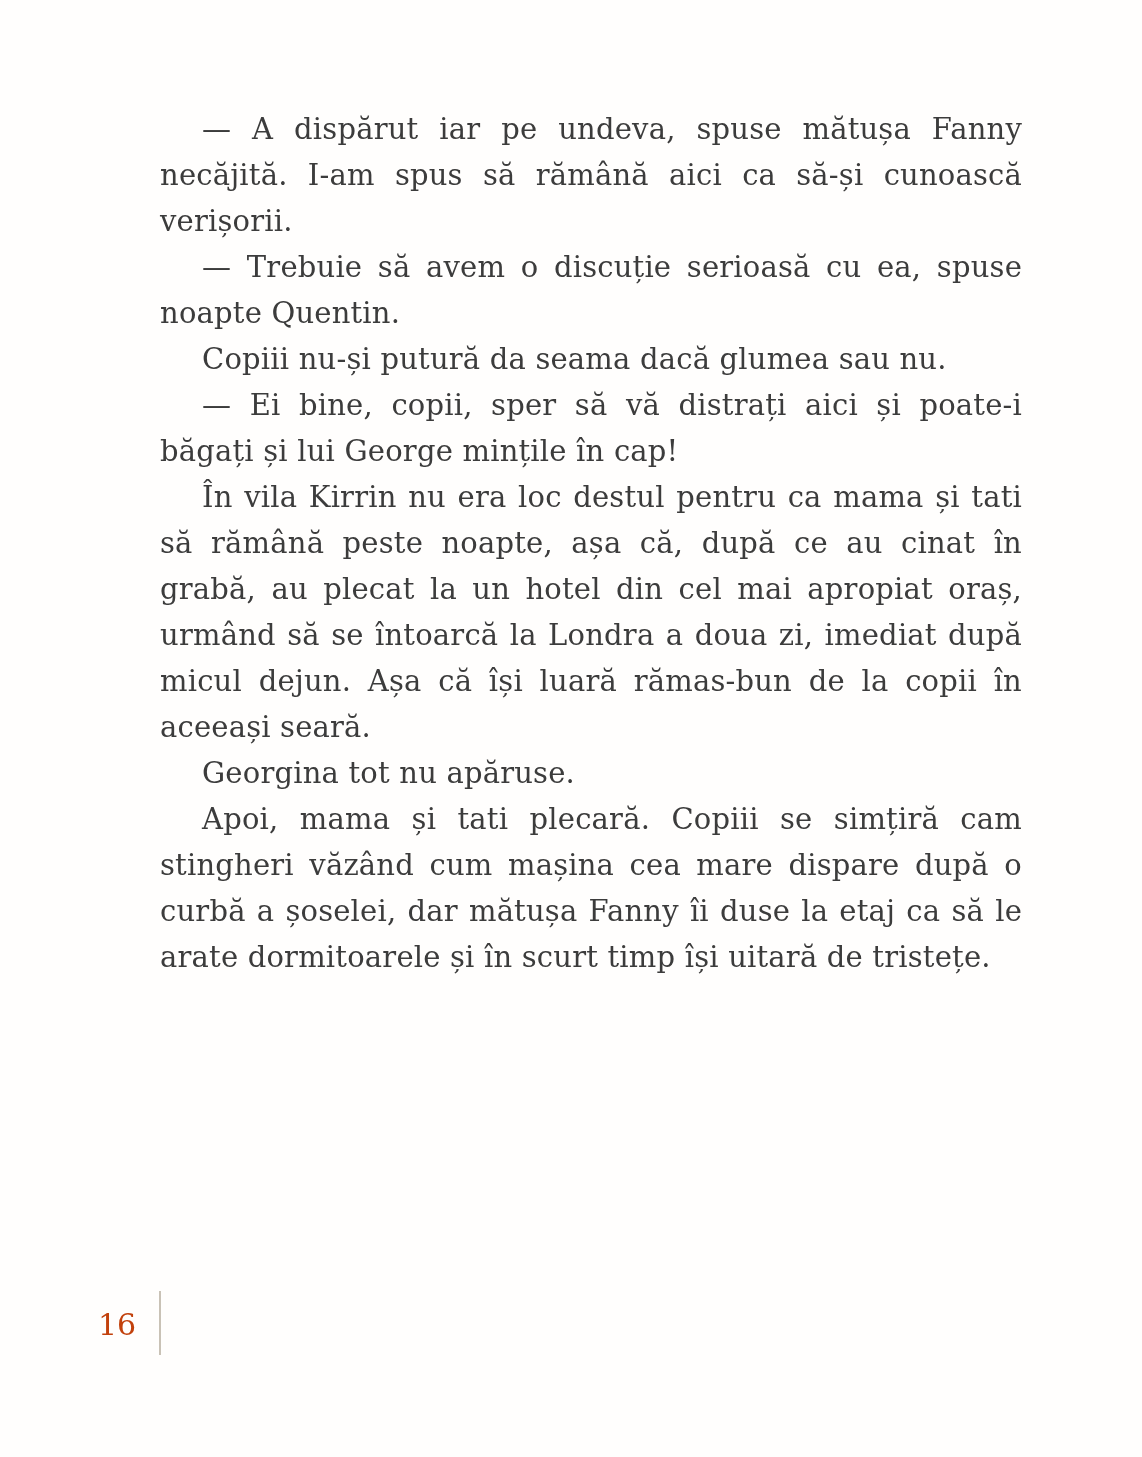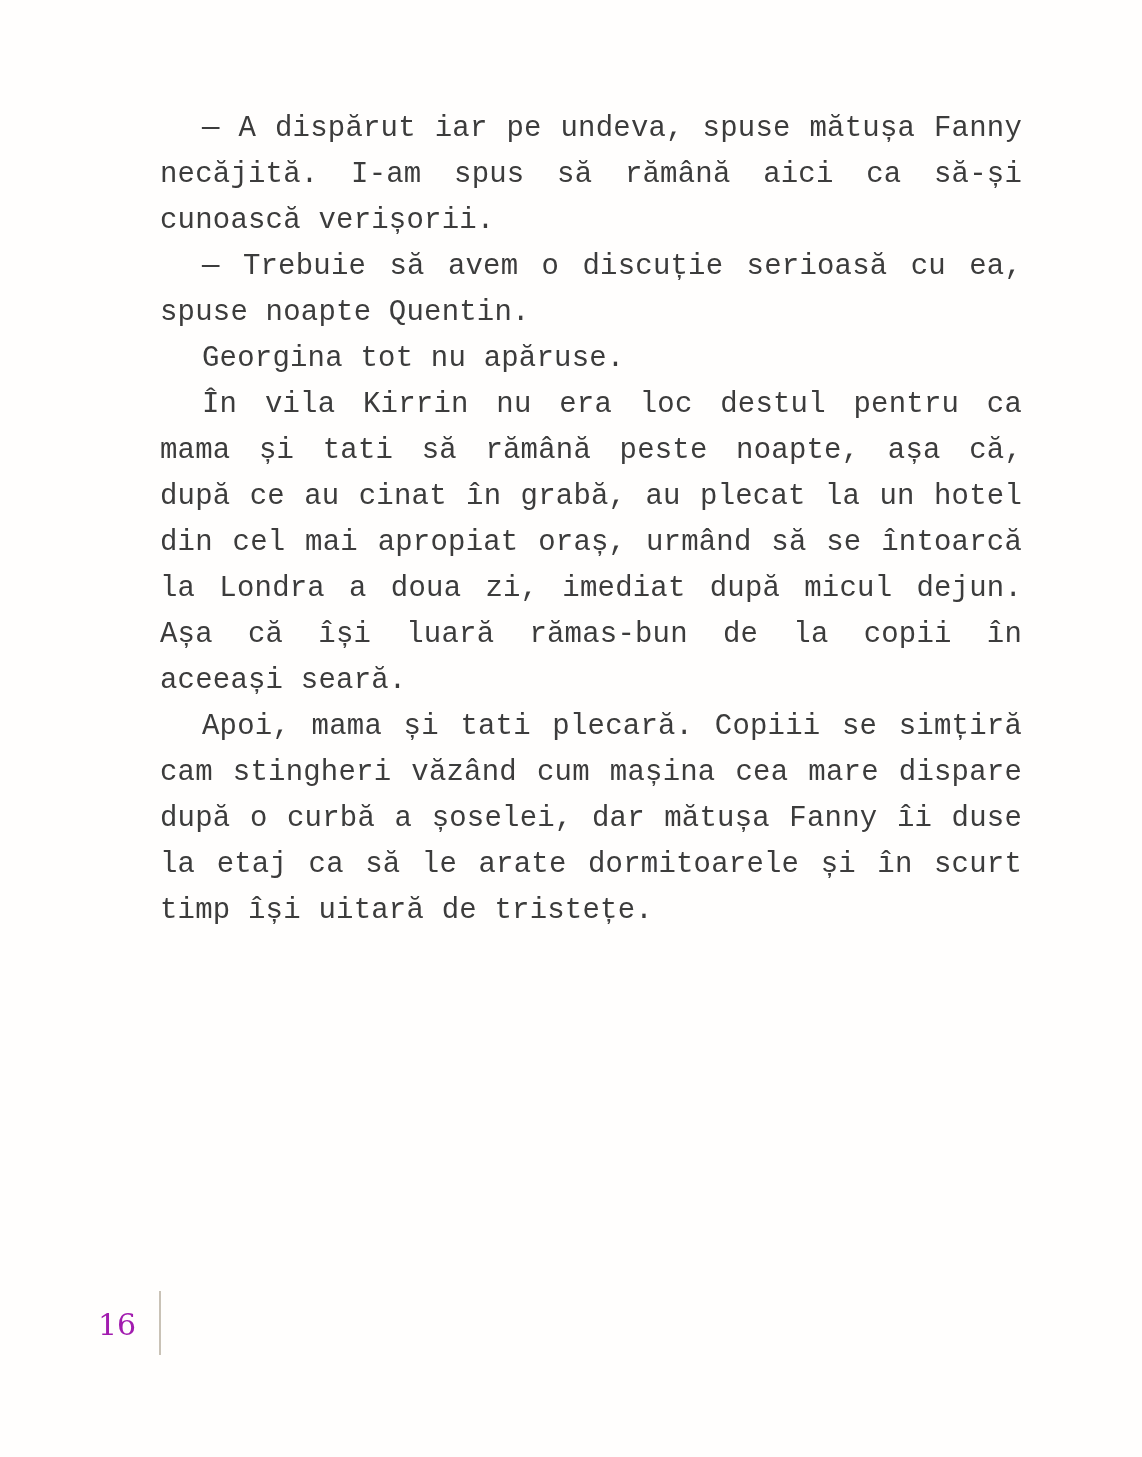--- a/index.html
+++ b/index.html
@@ -22,53 +22,54 @@
   }
   .text-block {
     position: absolute;
     left: 160px;
     top: 106px;
     width: 862px;
     text-align: justify;
     font-size: 29px;
     line-height: 46px;
     letter-spacing: 0.2px;
-    font-family: Liberation Mono, monospace;
   }
   .para {
     margin: 0;
     text-indent: 42px;
   }
   .footer-number {
     position: absolute;
     left: 98px;
     top: 1302px;
     font-size: 30px;
     line-height: 46px;
-    color: #a21caf;
+    color: #c2410c;
   }
   .footer-rule {
     position: absolute;
     left: 159px;
     top: 1291px;
     width: 2px;
     height: 64px;
     background: #c9c2b6;
   }
 </style>
 </head>
 <body>
 
 <div class="page">
 
   <div class="text-block" id="paragraphs">
       <p class="para">— A dispărut iar pe undeva, spuse mătușa Fanny necăjită. I-am spus să rămână aici ca să-și cunoască verișorii.</p>
       <p class="para">— Trebuie să avem o discuție serioasă cu ea, spuse noapte Quentin.</p>
+      <p class="para">Copiii nu-și putură da seama dacă glumea sau nu.</p>
+      <p class="para">— Ei bine, copii, sper să vă distrați aici și poate-i băgați și lui George mințile în cap!</p>
+      <p class="para">În vila Kirrin nu era loc destul pentru ca mama și tati să rămână peste noapte, așa că, după ce au cinat în grabă, au plecat la un hotel din cel mai apropiat oraș, urmând să se întoarcă la Londra a doua zi, imediat după micul dejun. Așa că își luară rămas-bun de la copii în aceeași seară.</p>
       <p class="para">Georgina tot nu apăruse.</p>
-      <p class="para">În vila Kirrin nu era loc destul pentru ca mama și tati să rămână peste noapte, așa că, după ce au cinat în grabă, au plecat la un hotel din cel mai apropiat oraș, urmând să se întoarcă la Londra a doua zi, imediat după micul dejun. Așa că își luară rămas-bun de la copii în aceeași seară.</p>
       <p class="para">Apoi, mama și tati plecară. Copiii se simțiră cam stingheri văzând cum mașina cea mare dispare după o curbă a șoselei, dar mătușa Fanny îi duse la etaj ca să le arate dormitoarele și în scurt timp își uitară de tristețe.</p>
     </div>
 
   <span class="footer-number">16</span>
 
   <span class="footer-rule"></span>
 
 </div>
 
 </body></html>

